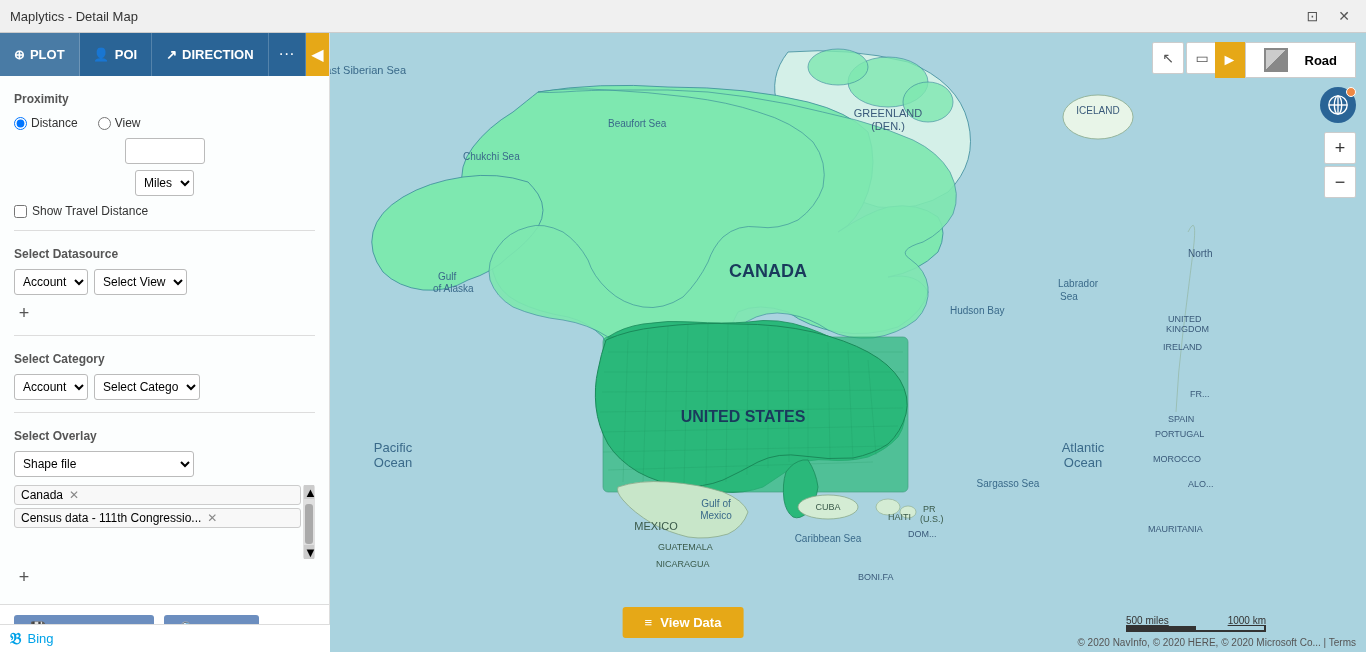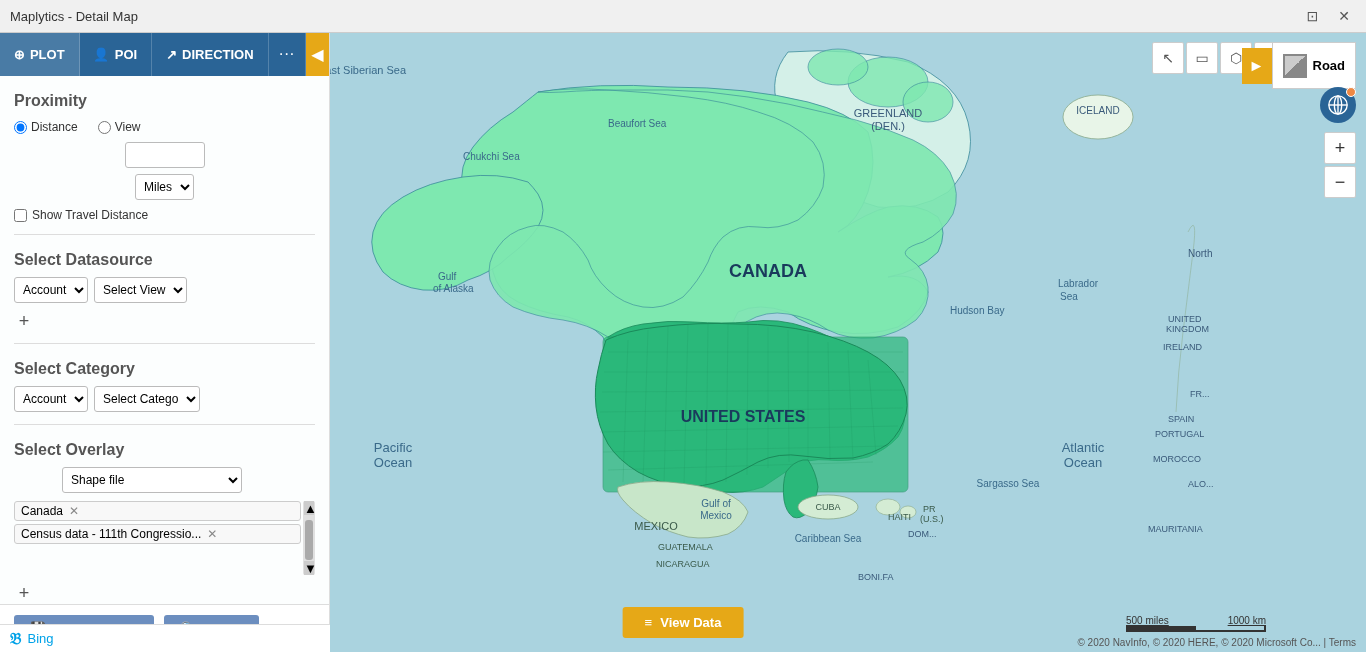--- a/index.html
+++ b/index.html
@@ -100,21 +100,21 @@
     #panel-content {
       flex: 1;
       overflow-y: auto;
       padding: 12px 14px;
       display: flex;
       flex-direction: column;
       gap: 8px;
     }
 
     .section-label {
-      font-size: 16px;
+      font-size: 12px;
       color: #555;
       font-weight: 600;
       margin-top: 4px;
     }
 
     .radio-group {
       display: flex;
       gap: 20px;
       align-items: center;
       margin-top: 2px;
@@ -310,27 +310,27 @@
       display: flex;
       align-items: center;
       justify-content: center;
       cursor: pointer;
       color: white;
       font-size: 16px;
     }
     .map-type-label {
       background: white;
       border: 1px solid #ccc;
-      padding: 0 10px;
-      height: 47px;
+      padding: 0 18px;
+      height: 36px;
       display: flex;
       align-items: center;
       font-size: 13px;
       font-weight: 600;
-      gap: 6px;
+      gap: 17px;
     }
 
     
     #globe-icon {
       position: absolute;
       top: 55px;
       right: 10px;
       width: 36px;
       height: 36px;
       background: #2a6496;
@@ -685,21 +685,21 @@
       </select>
       <select class="select-input">
         <option>Select Catego</option>
       </select>
     </div>
 
     <hr style="border:none;border-top:1px solid #ddd;margin:4px 0;">
 
     <div class="section-label">Select Overlay</div>
     <div>
-      <select class="select-input" style="width:180px;margin-left:48px;">
+      <select class="select-input" style="width:180px;">
         <option>Shape file</option>
         <option>Custom</option>
       </select>
     </div>
 
     <div class="overlay-with-scroll">
       <div class="overlay-items-col">
         <div class="overlay-item">
           <span>Canada</span>
           <span class="x-btn">✕</span>

